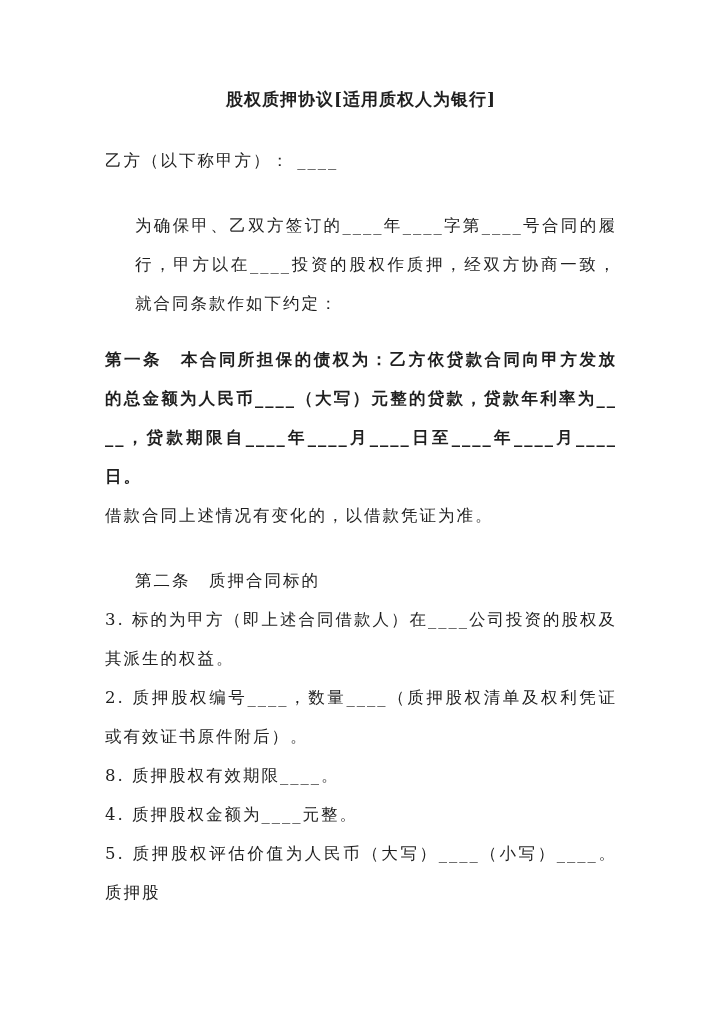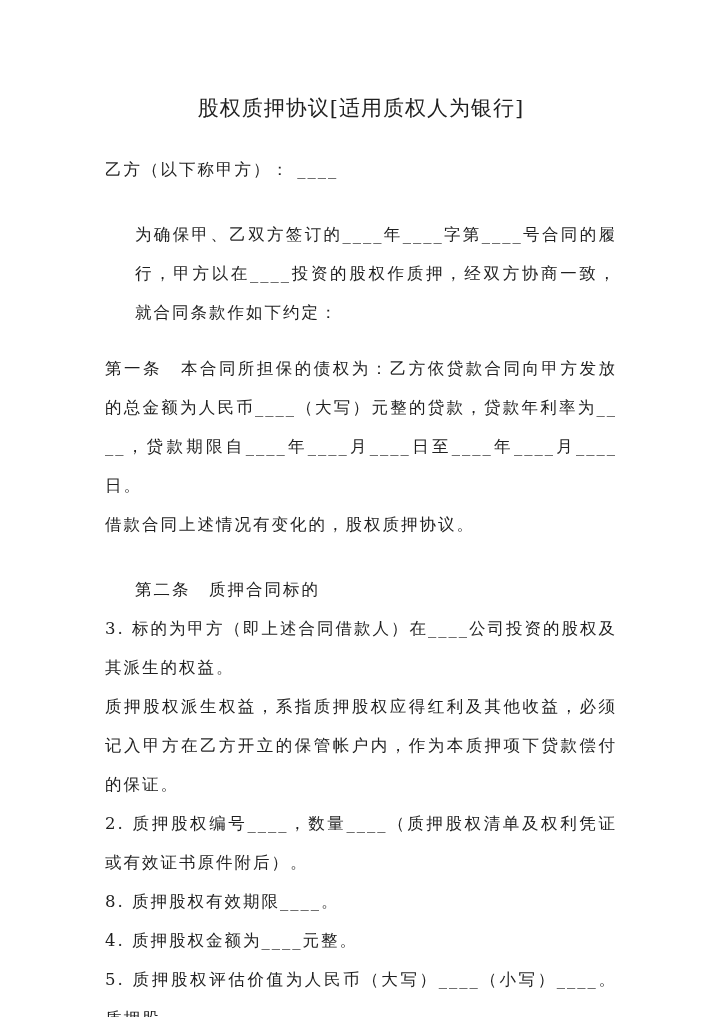--- a/index.html
+++ b/index.html
@@ -16,65 +16,64 @@
     overflow: hidden;
     box-sizing: border-box;
     font-family: "DejaVu Serif", "Liberation Serif", serif;
     color: #1f1f1f;
   }
   .content {
     box-sizing: border-box;
     padding: 84px 103px 0 105px;
   }
   .doc-title {
-    margin: 12px;
-    font-size: 21px;
-    font-weight: normal;
+    margin: 3px;
+    font-size: 17px;
+    font-weight: bold;
     line-height: 24px;
     text-align: center;
     letter-spacing: 1px;
     color: #1f1f1f;
   }
   .doc-p {
     margin: 0;
     font-size: 16.5px;
     line-height: 39px;
     letter-spacing: 2px;
     text-align: justify;
     text-justify: inter-ideograph;
     color: #1f1f1f;
     word-break: break-all;
   }
   .sp-22 { margin-top: 22px; }
   .sp-30 { margin-top: 30px; }
   .sp-26 { margin-top: 26px; margin-left: 30px; }
-  .sp-17 { margin-top: 17px; }
+  .sp-17 { margin-top: 17px; font-weight: bold; }
 </style>
 </head>
 <body>
 
 <div class="page">
   <div class="content">
 
     <h1 class="doc-title">股权质押协议[适用质权人为银行]</h1>
 
 
     <p class="doc-p sp-30">乙方（以下称甲方）： ____</p>
 
     <p class="doc-p sp-26">为确保甲、乙双方签订的____年____字第____号合同的履行，甲方以在____投资的股权作质押，经双方协商一致，就合同条款作如下约定：</p>
 
     <p class="doc-p sp-17">第一条　本合同所担保的债权为：乙方依贷款合同向甲方发放的总金额为人民币____（大写）元整的贷款，贷款年利率为____，贷款期限自____年____月____日至____年____月____日。</p>
 
-    <p class="doc-p">借款合同上述情况有变化的，股权质押协议。</p>
+    <p class="doc-p">借款合同上述情况有变化的，以借款凭证为准。</p>
 
     <p class="doc-p sp-26">第二条　质押合同标的</p>
 
     <p class="doc-p">3. 标的为甲方（即上述合同借款人）在____公司投资的股权及其派生的权益。</p>
 
-    <p class="doc-p">质押股权派生权益，系指质押股权应得红利及其他收益，必须记入甲方在乙方开立的保管帐户内，作为本质押项下贷款偿付的保证。</p>
 
     <p class="doc-p">2. 质押股权编号____，数量____（质押股权清单及权利凭证或有效证书原件附后）。</p>
 
     <p class="doc-p">8. 质押股权有效期限____。</p>
 
     <p class="doc-p">4. 质押股权金额为____元整。</p>
 
     <p class="doc-p">5. 质押股权评估价值为人民币（大写）____（小写）____。质押股</p>
 
   </div>

